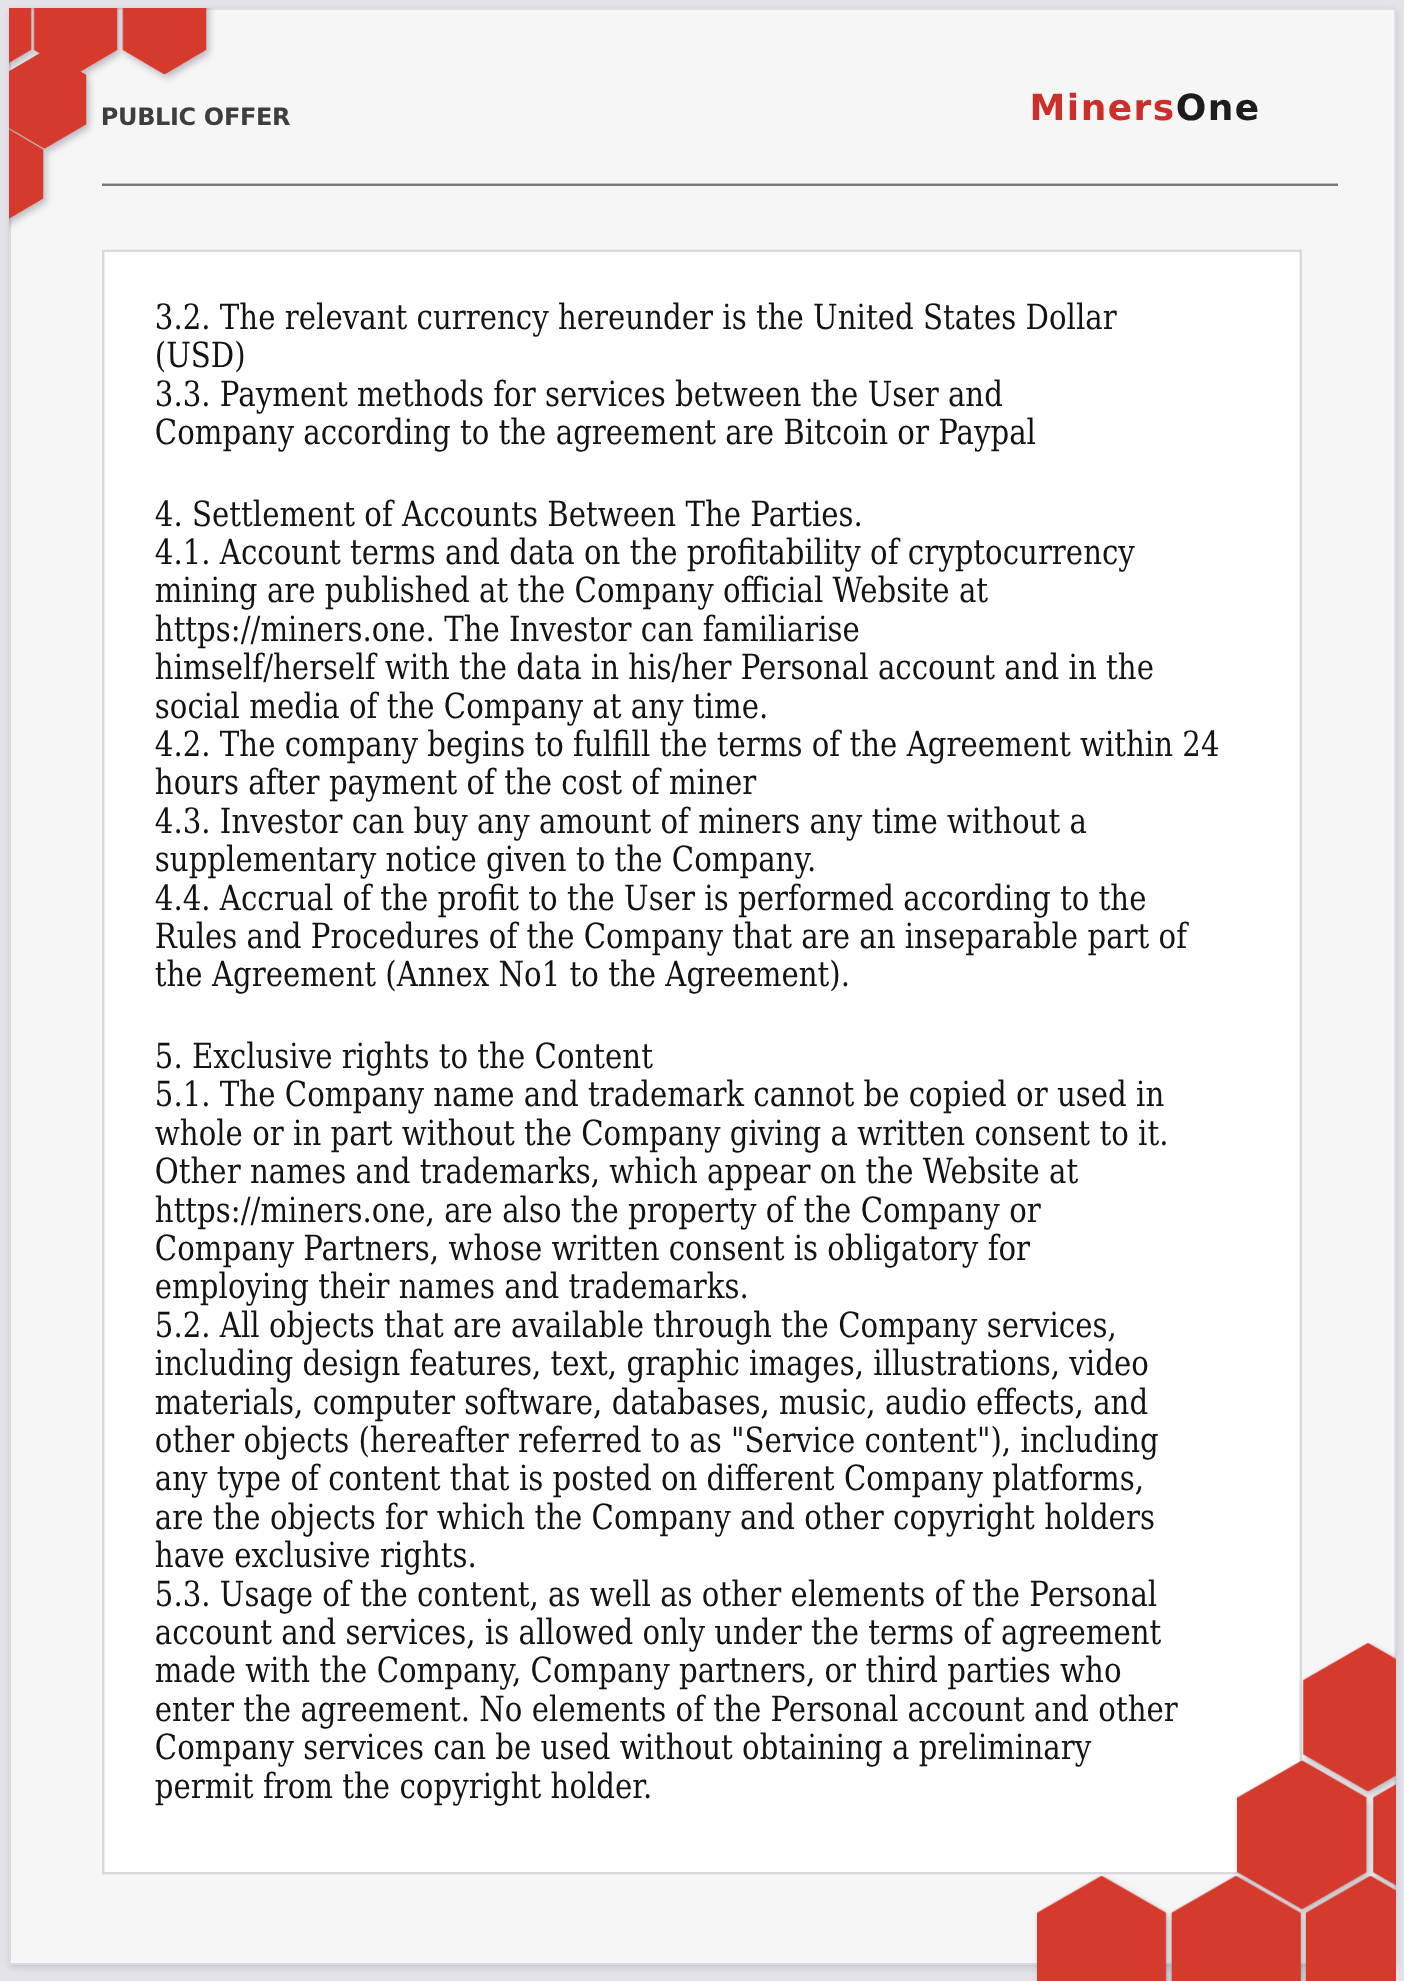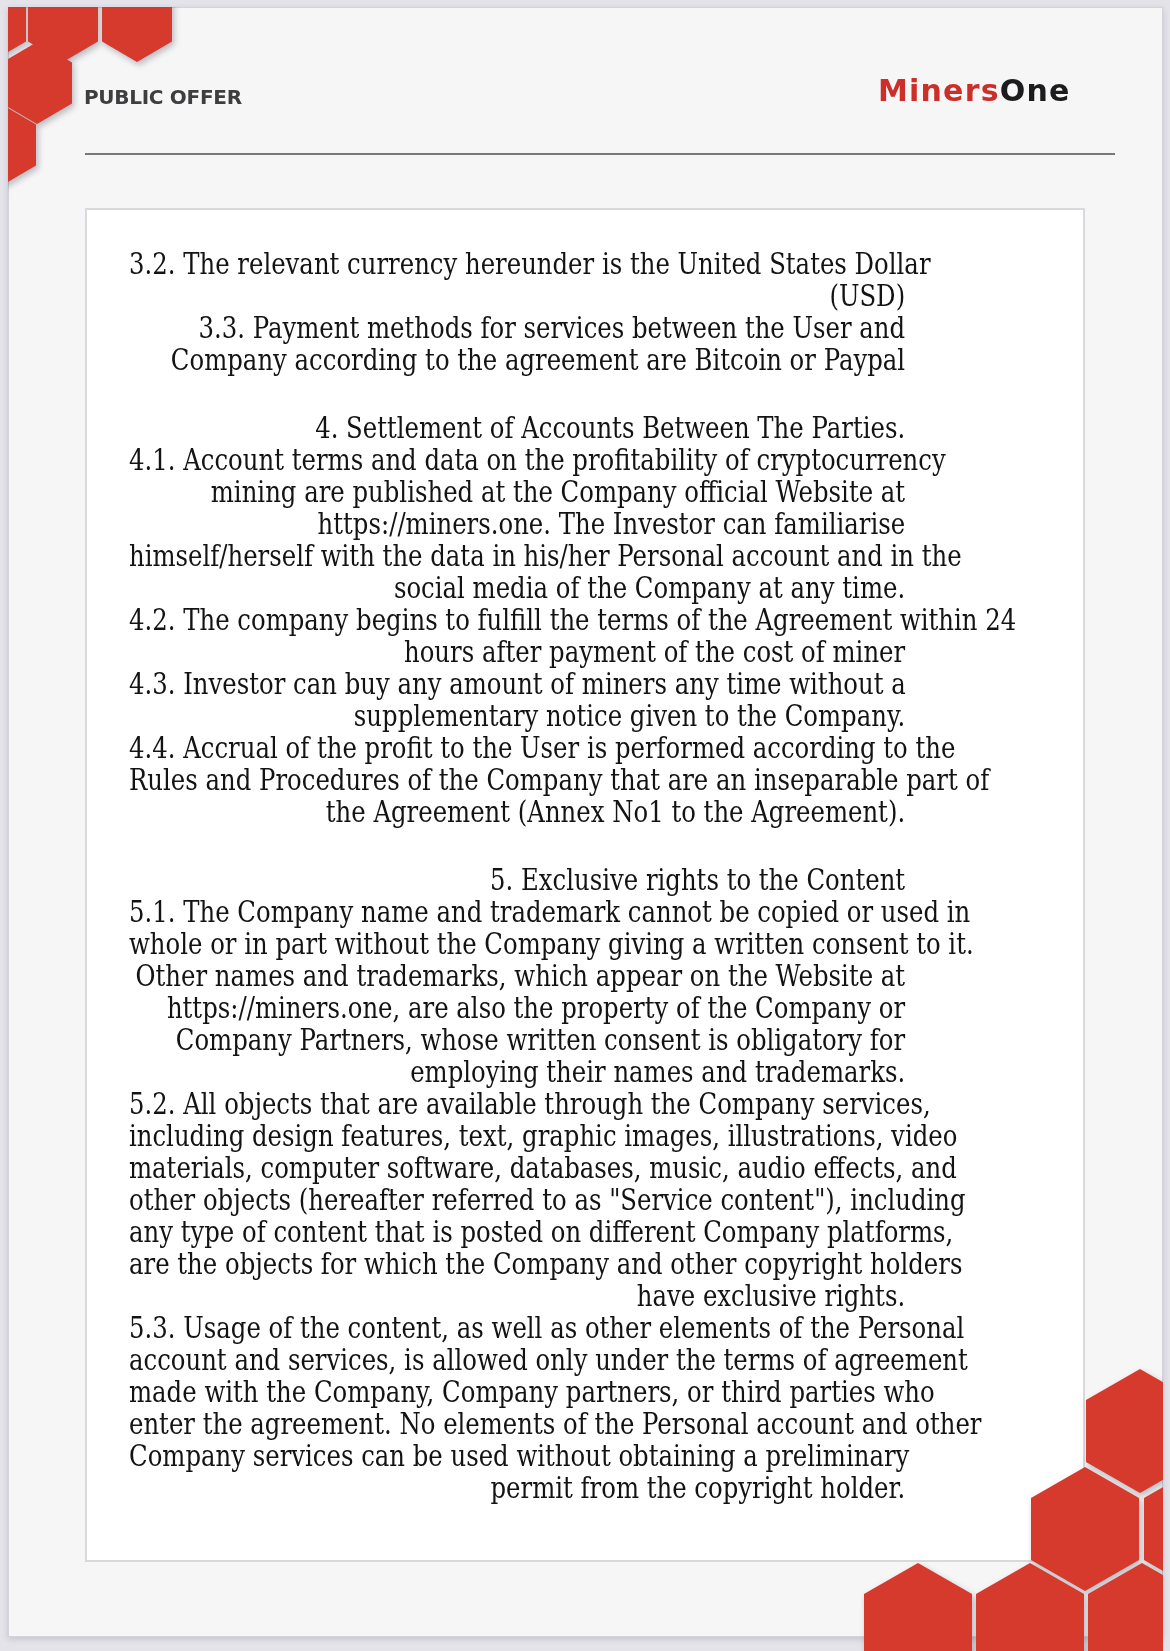--- a/index.html
+++ b/index.html
@@ -13,34 +13,33 @@
     background:var(--outer-bg,#e3e3e9);
     overflow:hidden;
   }
   .page{
     position:absolute;left:8px;top:7px;
     width:1155px;height:1630px;
     box-sizing:border-box;
     background:var(--page-bg,#f6f6f7);
     border:1px solid #d4d4da;
     box-shadow:0 2px 6px rgba(50,50,70,.18);
-    text-align:right;
   }
   .public-offer{
     position:absolute;left:75px;top:78px;
     font-size:20px;font-weight:bold;letter-spacing:-.3px;
     color:var(--header-text,#3e3e40);
     line-height:1.1;
   }
   .brand{
     position:absolute;left:849px;top:67px;
     font-size:30px;font-weight:bold;letter-spacing:1.2px;
     line-height:1.05;white-space:nowrap;
   }
-  .brand .p1{color:var(--logo-red,#cc2f29);margin-left:20px;}
+  .brand .p1{color:var(--logo-red,#cc2f29);}
   .brand .p2{color:var(--logo-dark,#1c1c1e);margin-top:48px;}
   .rule{
     position:absolute;left:76px;top:145px;
     width:1030px;height:2px;
     background:var(--rule-gray,#77777c);
   }
   .panel{
     position:absolute;left:76px;top:200px;
     width:1000px;height:1354px;
     box-sizing:border-box;

